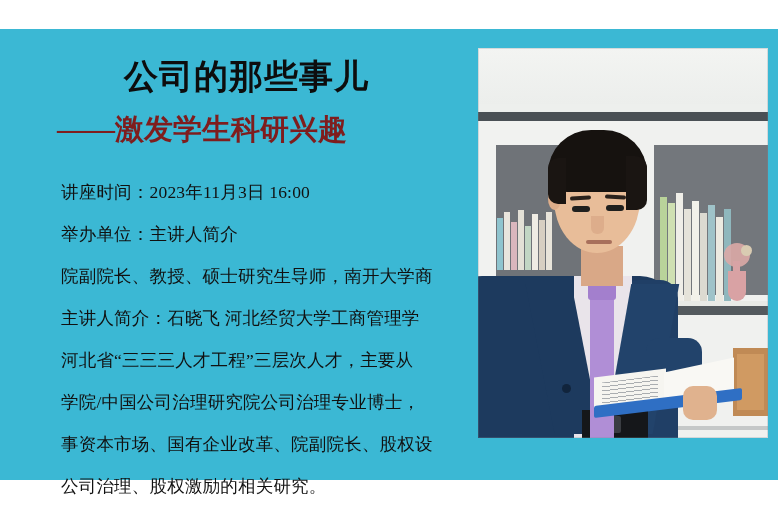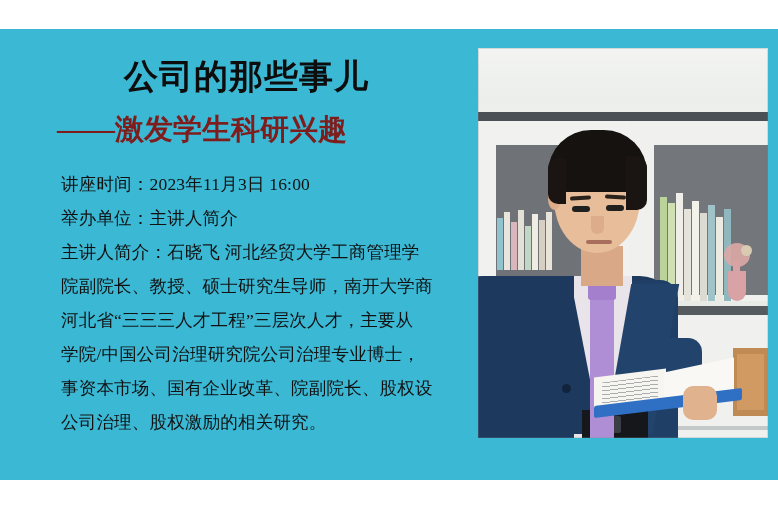--- a/index.html
+++ b/index.html
@@ -72,20 +72,21 @@
     width: 400px;
   }
 
   .body-line {
     font-size: 17.5px;
     color: #111111;
     line-height: 34px;
     height: 34px;
     white-space: nowrap;
     letter-spacing: 0.2px;
+    margin-top: 8px;
   }
 
   
   .photo {
     position: absolute;
     left: 478px;
     top: 48px;
     width: 290px;
     height: 390px;
     overflow: hidden;
@@ -477,22 +478,22 @@
   <div class="text-col">
 
     <div class="title-main">公司的那些事儿</div>
 
     <div class="title-sub">——激发学生科研兴趣</div>
 
     <div class="body-block">
       <div class="body-line">讲座时间：2023年11月3日  16:00</div>
       <div class="body-line">举办单位：主讲人简介</div>
 
+      <div class="body-line">院副院长、教授、硕士研究生导师，南开大学商</div>
       <div class="body-line">主讲人简介：石晓飞   河北经贸大学工商管理学</div>
-      <div class="body-line">院副院长、教授、硕士研究生导师，南开大学商</div>
       <div class="body-line">河北省“三三三人才工程”三层次人才，主要从</div>
       <div class="body-line">学院/中国公司治理研究院公司治理专业博士，</div>
       <div class="body-line">事资本市场、国有企业改革、院副院长、股权设</div>
       <div class="body-line">公司治理、股权激励的相关研究。</div>
     </div>
 
   </div>
 
   <div class="photo">
 

